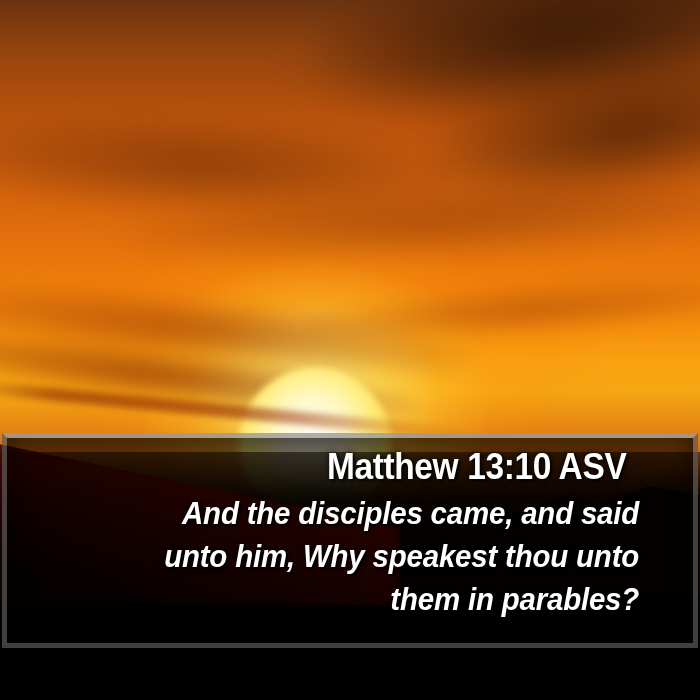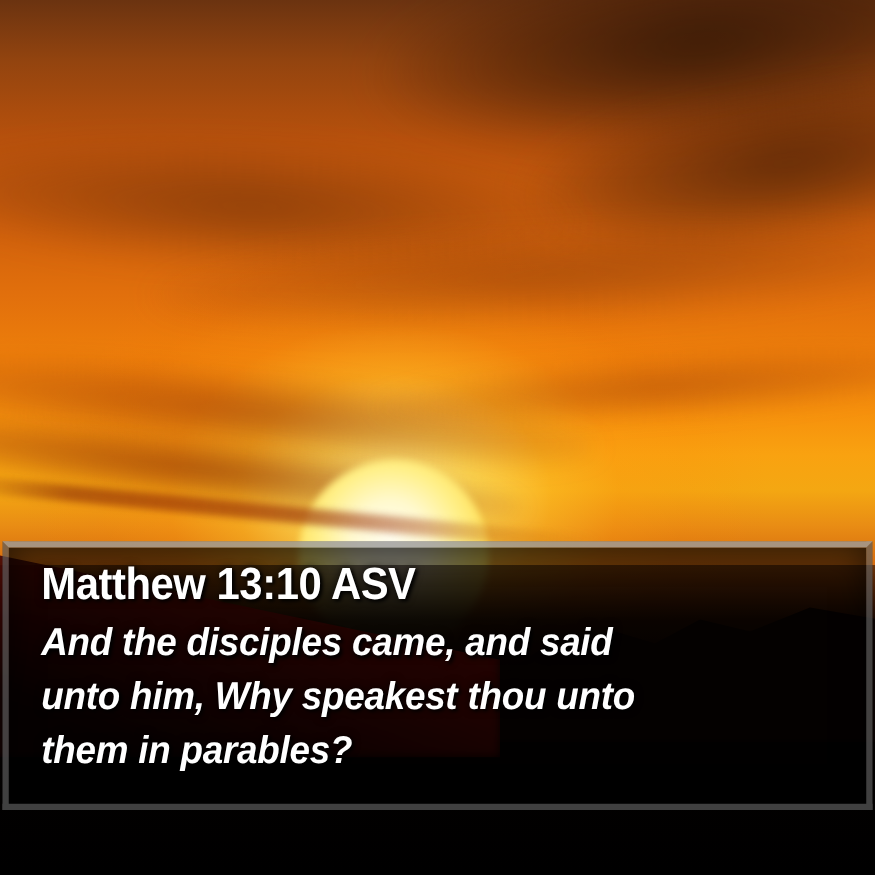--- a/index.html
+++ b/index.html
@@ -194,20 +194,21 @@
     border: 5px solid rgba(190,190,190,0.34);
     border-top-color: rgba(225,225,225,0.55);
     background: rgba(0,0,0,0.56);
     box-shadow: inset 0 0 26px rgba(0,0,0,0.6);
   }
   .verse-inner {
     position: absolute;
     inset: 0;
     padding: 8px 22px 0 26px;
     box-sizing: border-box;
+    text-align: right;
   }
 
   .verse-reference {
     margin: 0;
     color: #ffffff;
     font-family: "Liberation Sans", sans-serif;
     font-weight: bold;
     font-size: 36px;
     line-height: 42px;
     letter-spacing: -0.4px;

